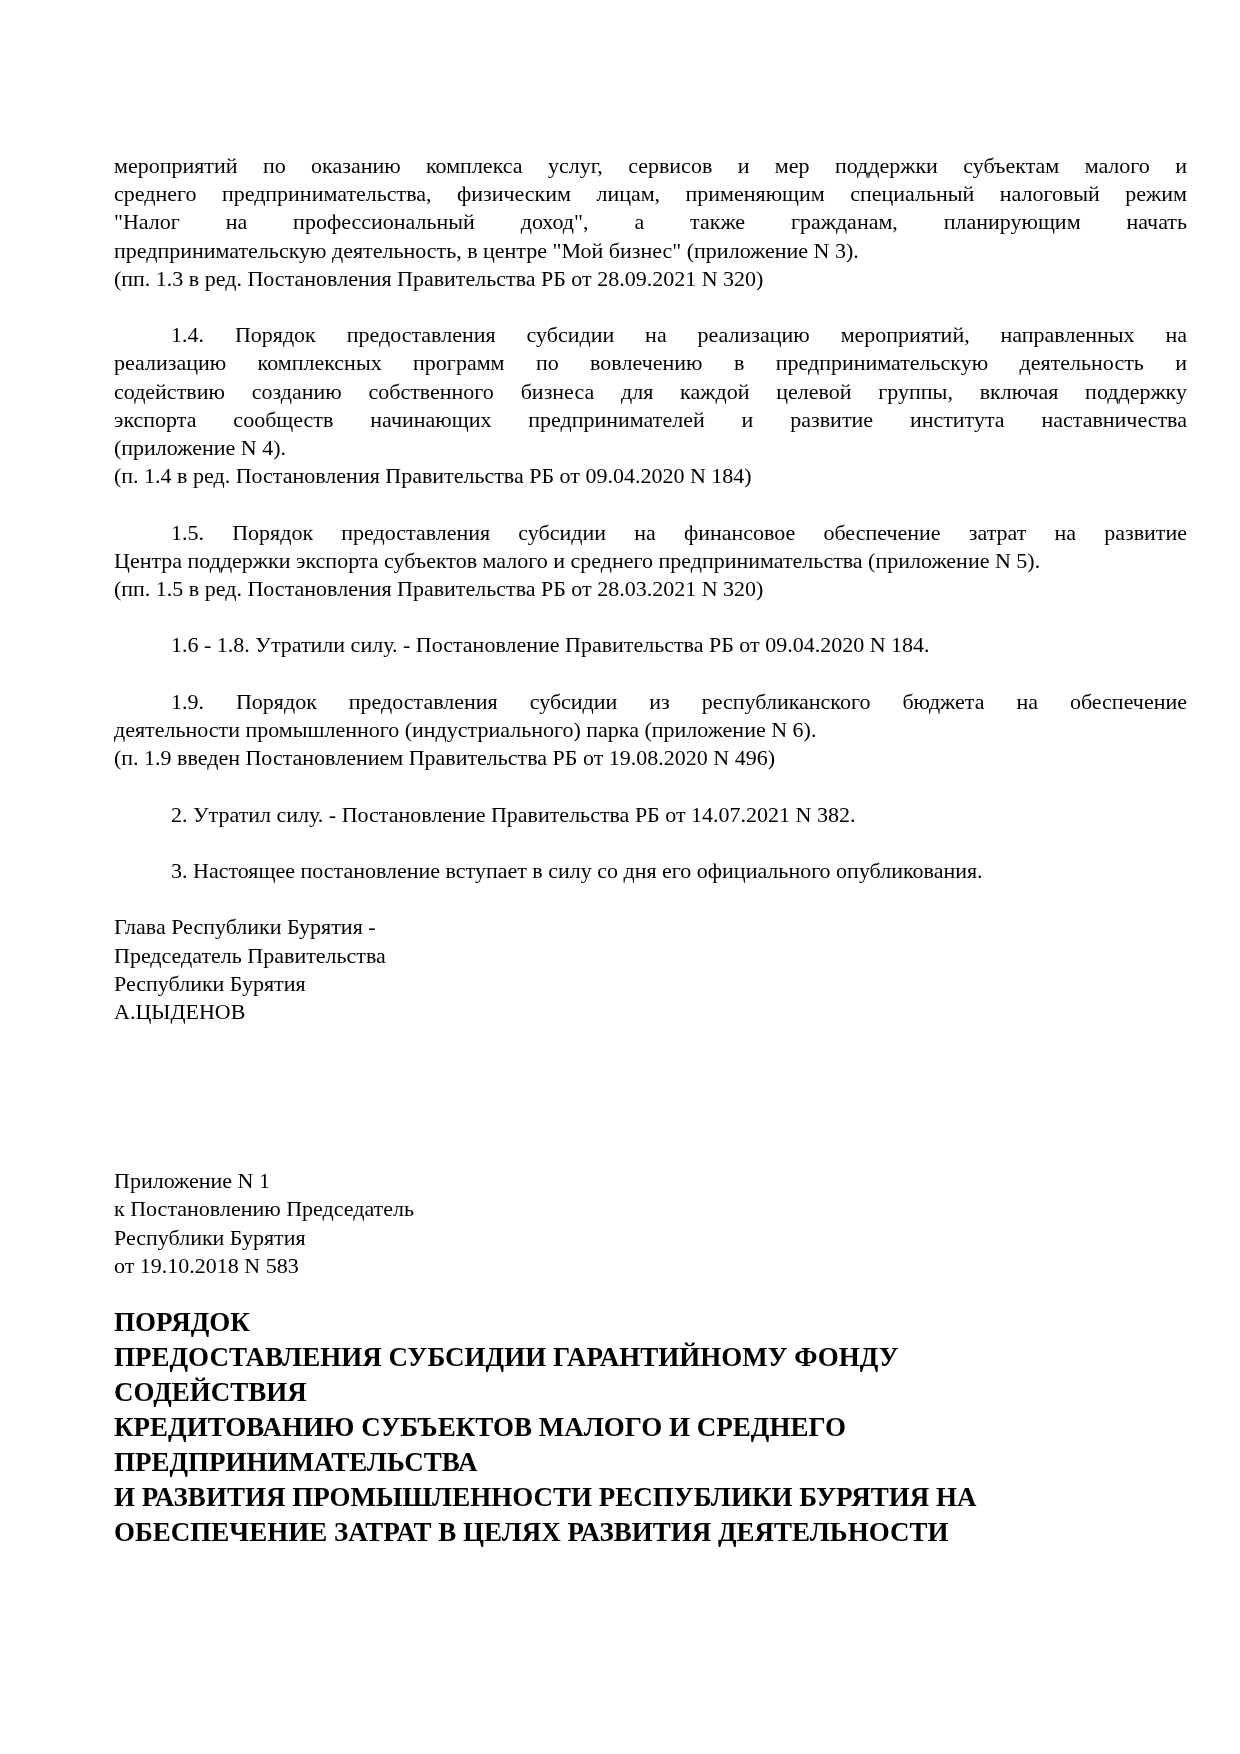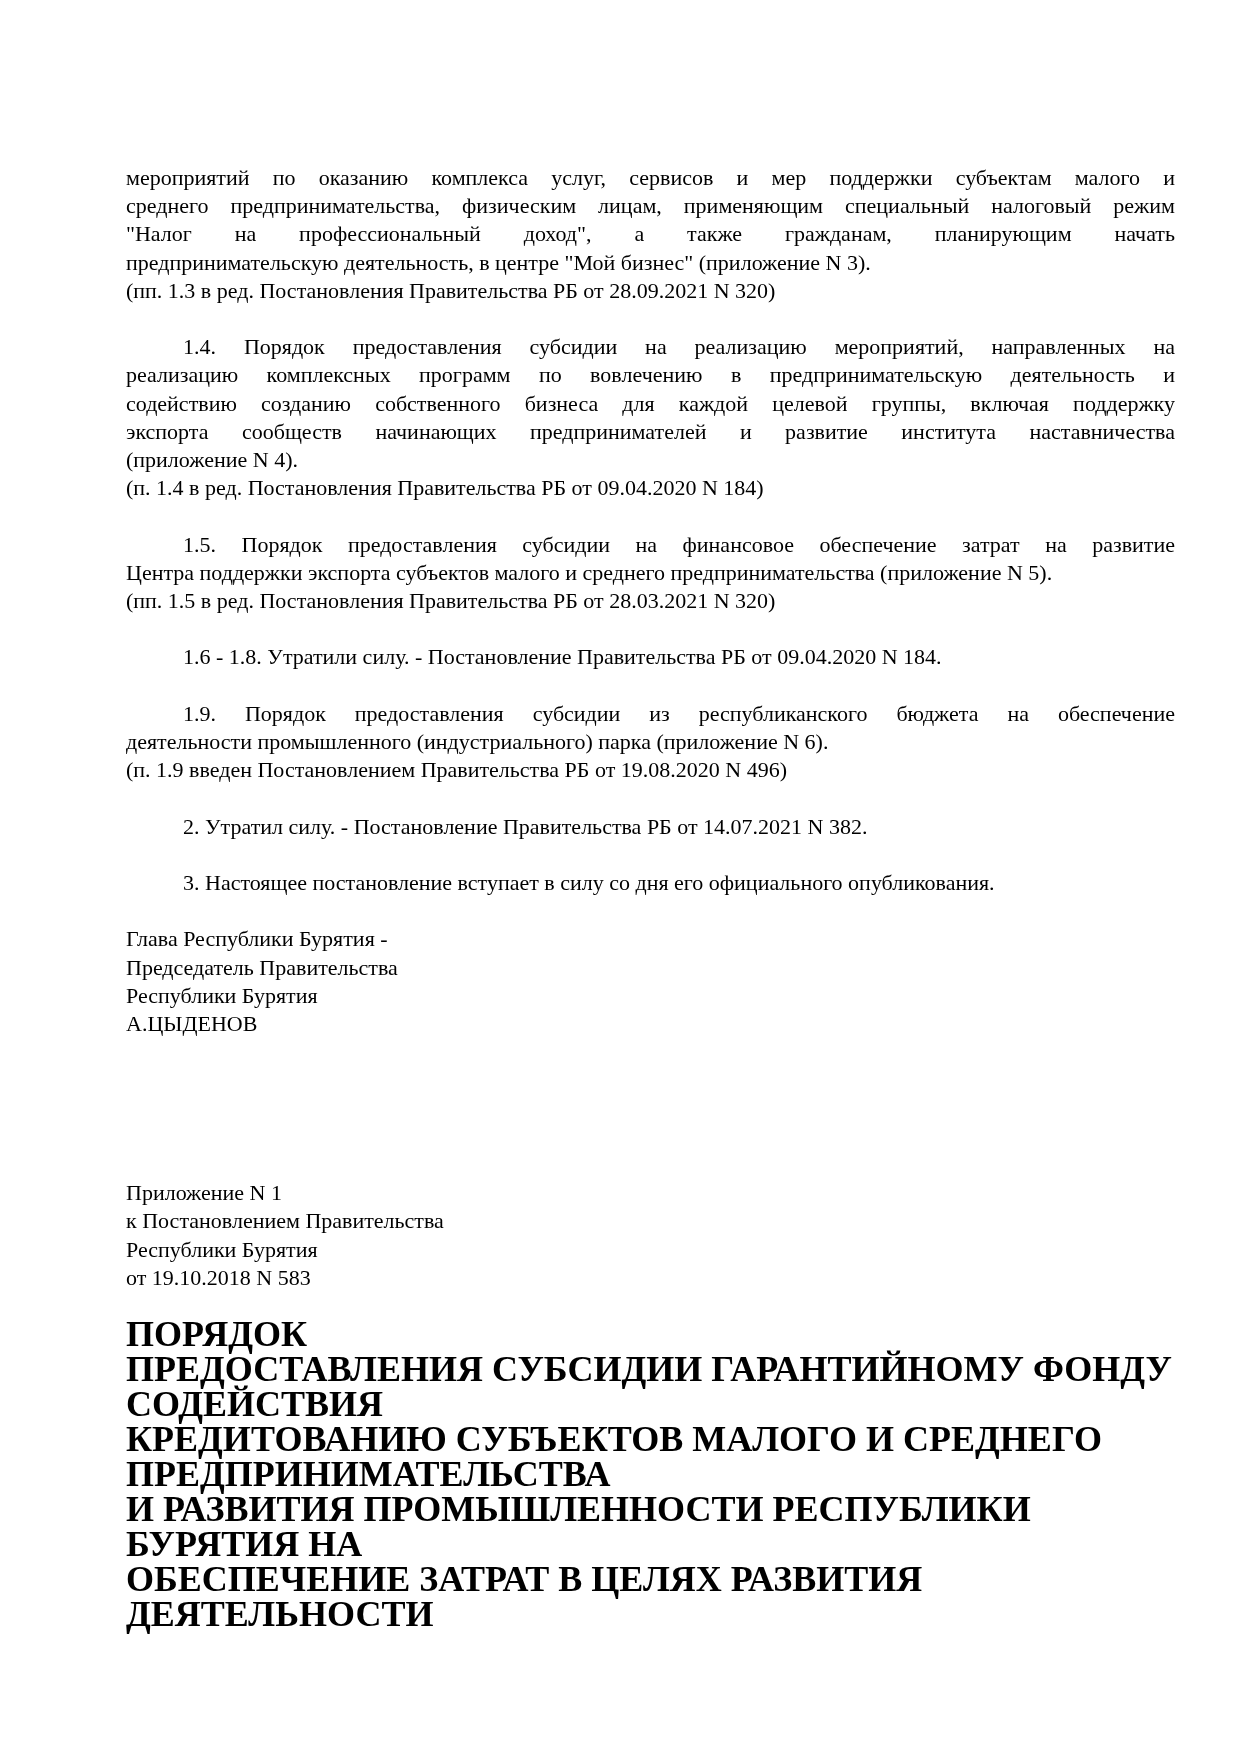--- a/index.html
+++ b/index.html
@@ -16,38 +16,38 @@
     overflow: hidden;
   }
   #doc {
     position: absolute;
     left: 114px;
     top: 152px;
     width: 1073px;
     font-size: 22px;
     line-height: 28.2px;
   }
-  .block { margin: 12px; }
+  .block { margin: 0; }
   .sp1 { margin-top: 28.2px; }          
   .line { text-align: left; }
   .line.just {
     text-align: justify;
     text-align-last: justify;
   }
   .line.indent { text-indent: 57px; }
   .sig  { text-align: right; }
   .appx {
     text-align: right;
     margin-top: 141px;                   
   }
   .title {
     margin-top: 25px;
     text-align: center;
     font-weight: bold;
-    font-size: 36px;
+    font-size: 27px;
     line-height: 35px;
   }
 </style>
 </head>
 <body>
 
 <div id="doc">
   <div class="block">
       <div class="line just">мероприятий по оказанию комплекса услуг, сервисов и мер поддержки субъектам малого и</div>
       <div class="line just">среднего предпринимательства, физическим лицам, применяющим специальный налоговый режим</div>
@@ -83,21 +83,21 @@
       <div class="line indent">3. Настоящее постановление вступает в силу со дня его официального опубликования.</div>
     </div>
   <div class="block sp1 sig">
       <div class="line">Глава Республики Бурятия -</div>
       <div class="line">Председатель Правительства</div>
       <div class="line">Республики Бурятия</div>
       <div class="line">А.ЦЫДЕНОВ</div>
     </div>
   <div class="block appx">
       <div class="line">Приложение N 1</div>
-      <div class="line">к Постановлением Правительства</div>
+      <div class="line">к Постановлению Председатель</div>
       <div class="line">Республики Бурятия</div>
       <div class="line">от 19.10.2018 N 583</div>
     </div>
   <div class="block title">
       <div class="line">ПОРЯДОК</div>
       <div class="line">ПРЕДОСТАВЛЕНИЯ СУБСИДИИ ГАРАНТИЙНОМУ ФОНДУ</div>
       <div class="line">СОДЕЙСТВИЯ</div>
       <div class="line">КРЕДИТОВАНИЮ СУБЪЕКТОВ МАЛОГО И СРЕДНЕГО</div>
       <div class="line">ПРЕДПРИНИМАТЕЛЬСТВА</div>
       <div class="line">И РАЗВИТИЯ ПРОМЫШЛЕННОСТИ РЕСПУБЛИКИ БУРЯТИЯ НА</div>

